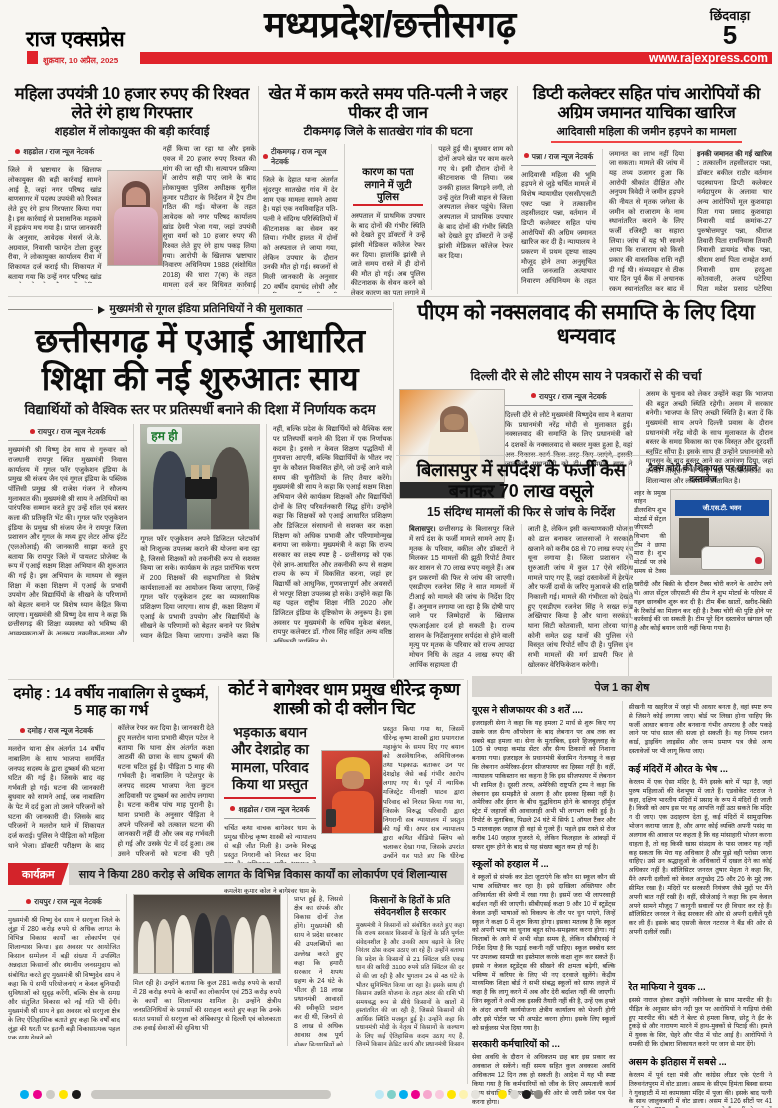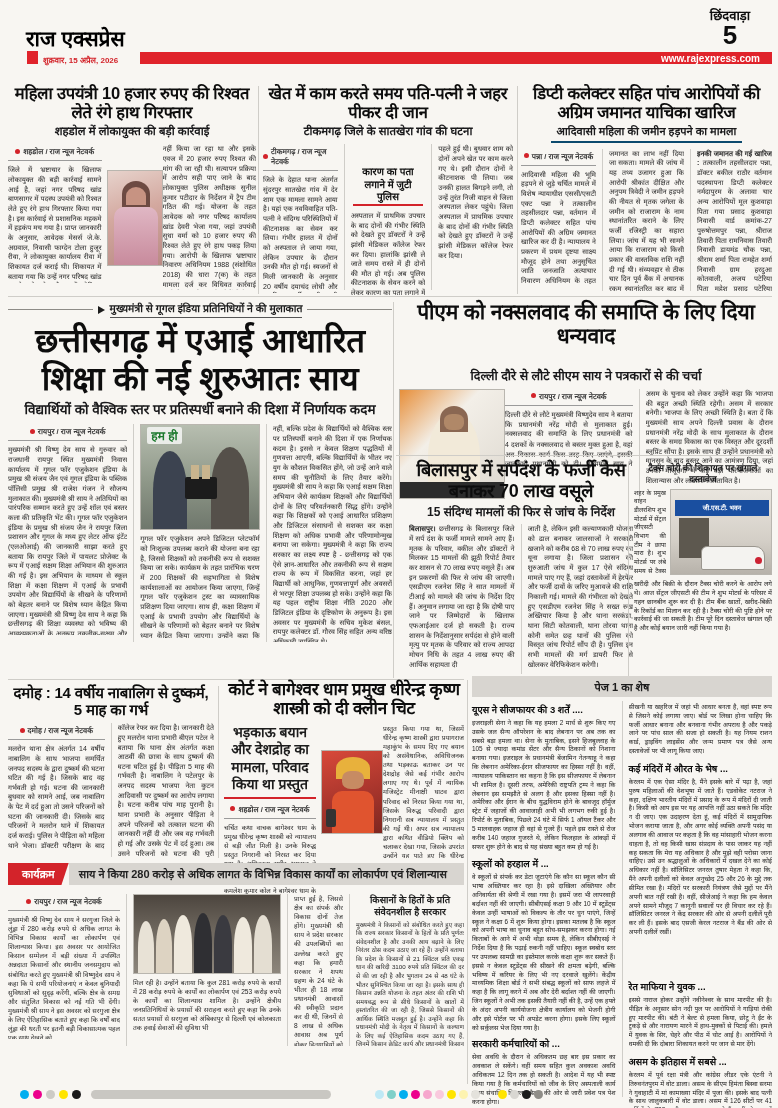--- a/index.html
+++ b/index.html
@@ -1,21 +1,21 @@
 <!DOCTYPE html>
 <html><head>
 <meta charset="utf-8">
 <style>
   html,body{margin:0;padding:0;background:#e9e7e2;}
   .page{position:relative;width:778px;height:1108px;background:#f8f6f2;margin:0 auto;
         font-family:"Liberation Sans","DejaVu Sans",sans-serif;color:#1d1d1d;overflow:hidden;}
   .abs{position:absolute;}
   .hl{font-weight:800;color:#0d0d0d;line-height:1.14;text-align:center;letter-spacing:-.2px;}
   .sub{font-weight:700;color:#19191b;text-align:center;line-height:1.2;}
-  .redline{border-bottom:2px solid #0c4a6e;padding-bottom:3px;}
+  .redline{border-bottom:2px solid #ef4444;padding-bottom:3px;}
   .byline{font-size:7.5px;font-weight:700;color:#3a3a3a;display:flex;align-items:center;gap:3px;
           border-bottom:1px solid #9b9b9b;padding:2px 0 4px 0;margin-bottom:4px;justify-content:center;}
   .dot{width:5px;height:5px;border-radius:50%;background:#d3232a;flex:0 0 auto;}
   .bt{font-size:7px;line-height:1.38;text-align:justify;color:#262626;overflow:hidden;}
   .cols{display:flex;}
   .cols>.c{flex:1;min-width:0;}
   .cols>.c+.c{border-left:1px solid #cfcdc8;margin-left:6px;padding-left:6px;}
   .pull{font-weight:800;font-size:10px;text-align:center;color:#111;border-bottom:2px solid #d3232a;
         padding:3px 1px 0;margin:5px 2px;line-height:1.25;}
   .vline{position:absolute;width:1px;background:#cfcdc8;}
@@ -35,25 +35,26 @@
 </style>
 </head>
 <body>
 
 <div class="page">
 
   <div class="abs" style="left:26px;top:24px;">
     <div style="font-size:21px;font-weight:800;color:#000000;">राज एक्सप्रेस</div>
   </div>
   <div class="abs" style="left:27px;top:51px;width:11px;height:13px;background:#e0232b;"></div>
-  <div class="abs" style="left:43px;top:54px;font-size:8px;font-weight:700;color:#d3232a;">शुक्रवार, 15 अप्रैल, 2026</div>
+  <div class="abs" style="left:43px;top:54px;font-size:8px;font-weight:700;color:#d3232a;">शुक्रवार, 10 अप्रैल, 2025</div>
+  <div class="abs hl" style="left:180px;top:4px;width:420px;font-size:36px;">मध्यप्रदेश/छत्तीसगढ़</div>
   <div class="abs" style="left:688px;top:6px;width:84px;text-align:center;font-size:13px;font-weight:800;color:#0d0d0d;">छिंदवाड़ा</div>
   <div class="abs" style="left:688px;top:20px;width:84px;text-align:center;font-size:26px;font-weight:800;color:#0d0d0d;">5</div>
   <div class="abs" style="left:140px;top:52px;width:632px;height:12px;background:#e0232b;display:flex;align-items:center;justify-content:flex-end;">
-    <span style="color:#fff;font-weight:700;font-size:10px;padding-right:12px;">www.rajexpress.com</span>
+    <span style="color:#fff;font-weight:700;font-size:12px;padding-right:4px;">www.rajexpress.com</span>
   </div>
 
   <div class="abs" style="left:8px;top:84px;width:248px;">
     <div class="hl" style="font-size:16.5px;">महिला उपयंत्री 10 हजार रुपए की रिश्वत लेते रंगे हाथ गिरफ्तार</div>
     <div class="sub" style="font-size:11.5px;margin-top:3px;">शहडोल में लोकायुक्त की बड़ी कार्रवाई</div>
     <div class="cols" style="margin-top:6px;height:146px;">
       <div class="c">
         <div class="byline">
             <span class="dot"></span>
             <span>शहडोल / राज न्यूज नेटवर्क</span>

